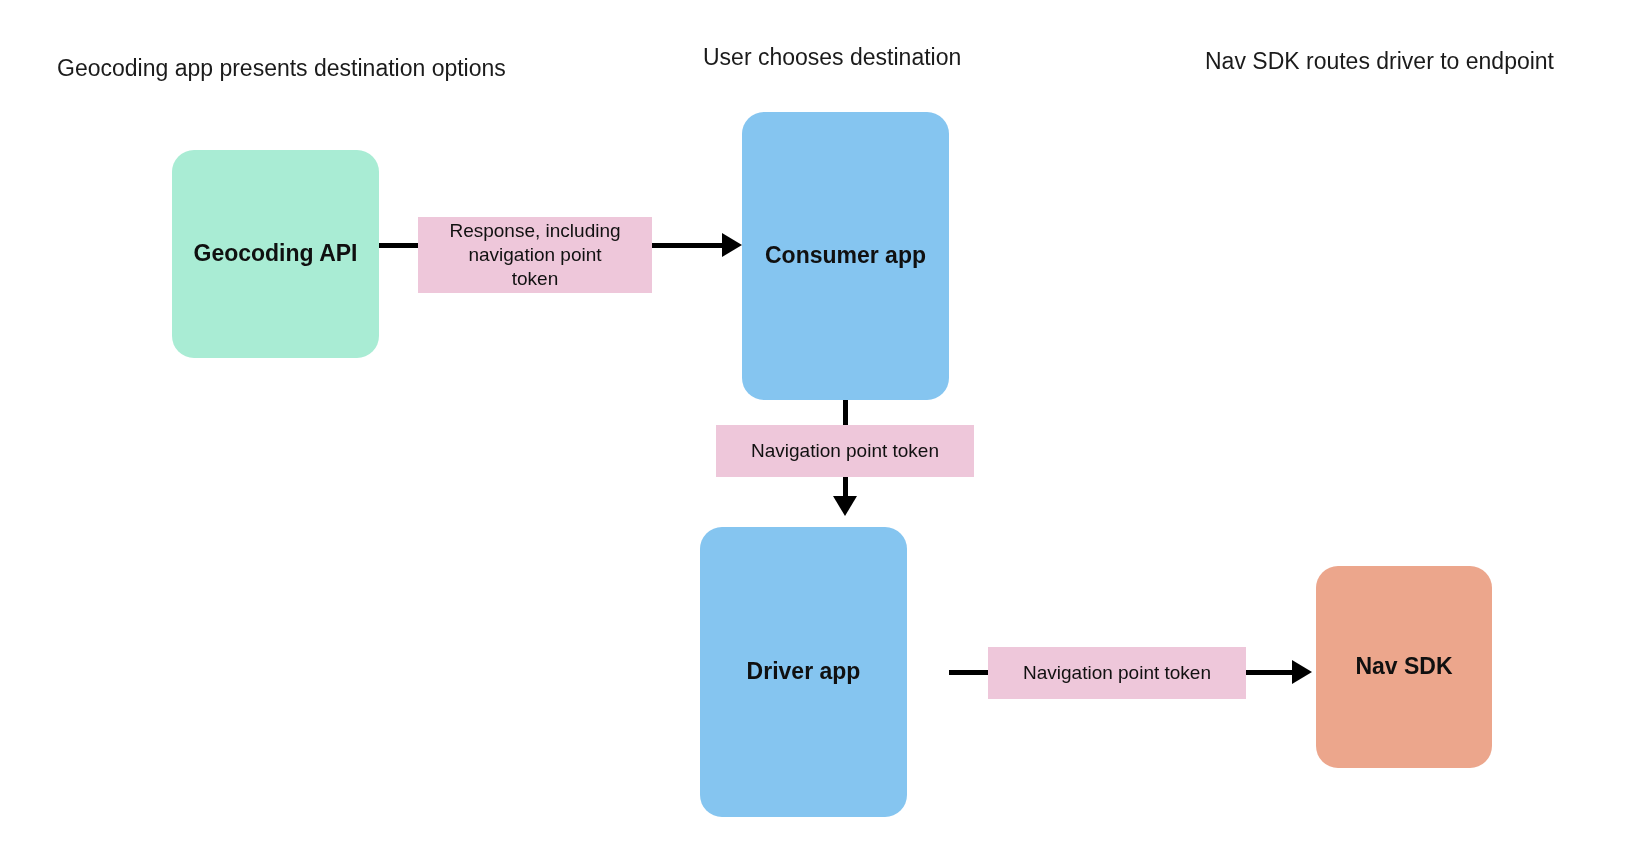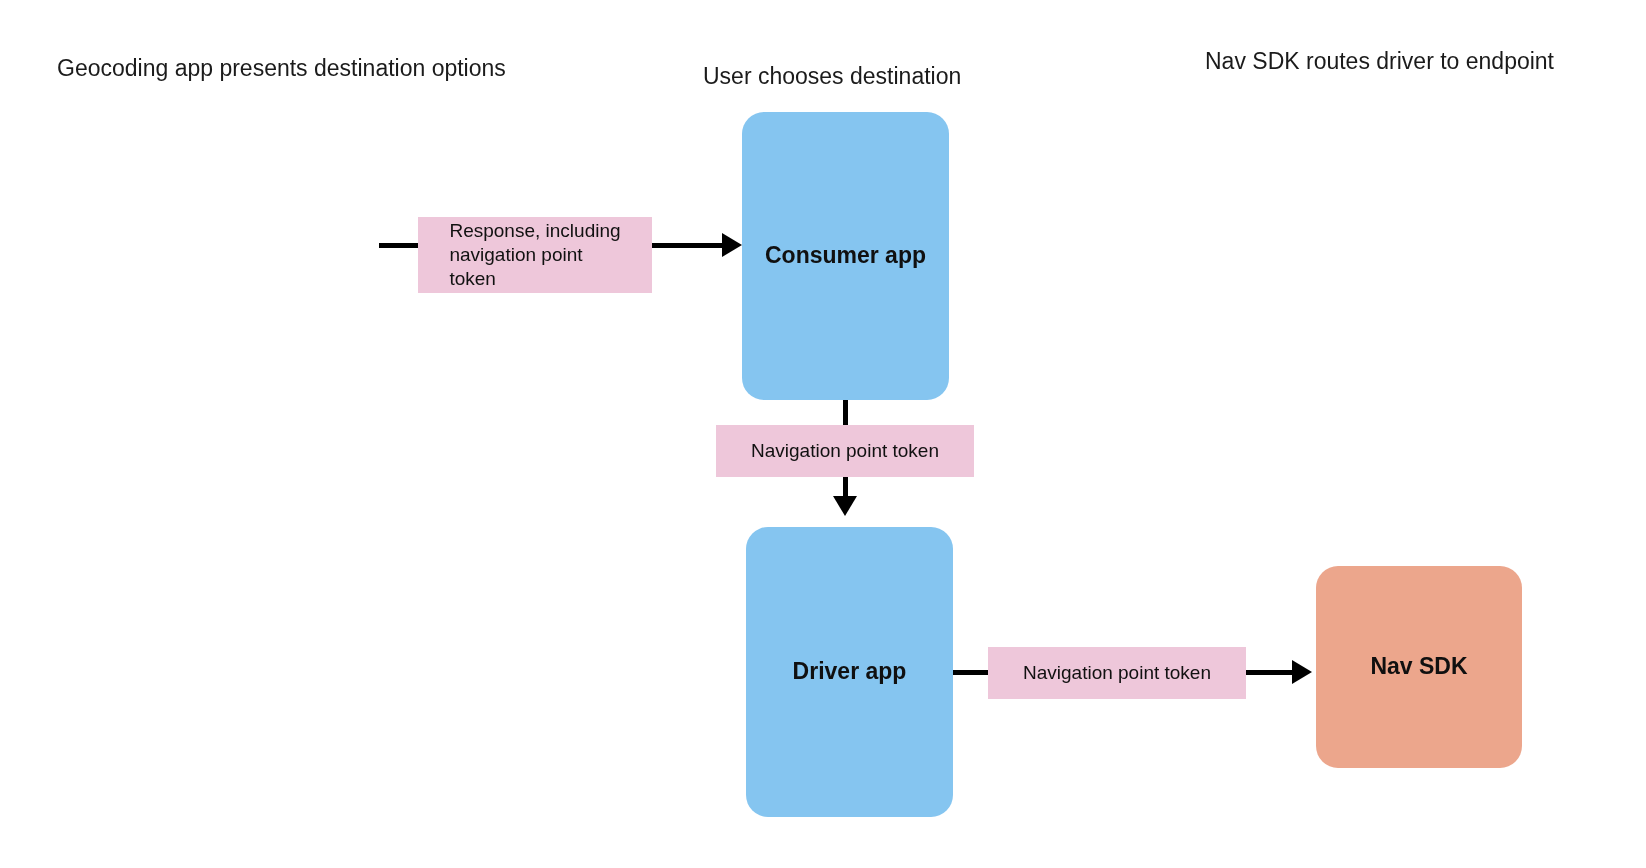--- a/index.html
+++ b/index.html
@@ -22,21 +22,21 @@
   
   .col-title {
     position: absolute;
     font-size: 23px;
     font-weight: 400;
     color: #1b1b1b;
     white-space: nowrap;
     line-height: 1;
   }
   #title-consumer { left: 57px;   top: 57px; }
-  #title-user     { left: 703px;  top: 65px; }
+  #title-user     { left: 703px;  top: 46px; }
   #title-navsdk   { left: 1205px; top: 50px; }
 
   
   .node {
     position: absolute;
     border-radius: 22px;
     display: flex;
     align-items: center;
     justify-content: center;
     box-sizing: border-box;
@@ -55,27 +55,27 @@
     width: 207px; height: 208px;
     background: #a9ecd4;
   }
   #node-consumer {
     left: 742px; top: 112px;
     width: 207px; height: 288px;
     background: #85c5f0;
     justify-content: center;
   }
   #node-driver {
-    left: 746px; top: 527px;
+    left: 700px; top: 527px;
     width: 207px; height: 290px;
     background: #85c5f0;
   }
   #node-navsdk {
     left: 1316px; top: 566px;
-    width: 206px; height: 202px;
+    width: 176px; height: 202px;
     background: #eca68c;
   }
   .line-h {
     position: absolute;
     height: 5px;
     background: #000000;
   }
   .line-v {
     position: absolute;
     width: 5px;
@@ -115,21 +115,21 @@
     display: flex;
     align-items: center;
     justify-content: center;
     box-sizing: border-box;
     z-index: 3;
   }
   .chip-label {
     font-size: 19px;
     font-weight: 400;
     color: #111111;
-    text-align: left;
+    text-align: center;
     line-height: 1.28;
   }
   #chip-response {
     left: 418px; top: 217px;
     width: 234px; height: 76px;
   }
   #chip-token-mid {
     left: 716px; top: 425px;
     width: 258px; height: 52px;
   }
@@ -151,20 +151,23 @@
 
   <div id="edge1-line" class="line-h"></div>
   <div id="edge1-arrow" class="arrow-right"></div>
 
   <div id="edge2-line" class="line-v"></div>
   <div id="edge2-arrow" class="arrow-down"></div>
 
   <div id="edge3-line" class="line-h"></div>
   <div id="edge3-arrow" class="arrow-right"></div>
 
+  <div id="node-geocoding" class="node">
+    <span class="node-label">Geocoding API</span>
+  </div>
 
   <div id="node-consumer" class="node">
     <span class="node-label">Consumer app</span>
   </div>
 
   <div id="node-driver" class="node">
     <span class="node-label">Driver app</span>
   </div>
 
   <div id="node-navsdk" class="node">

